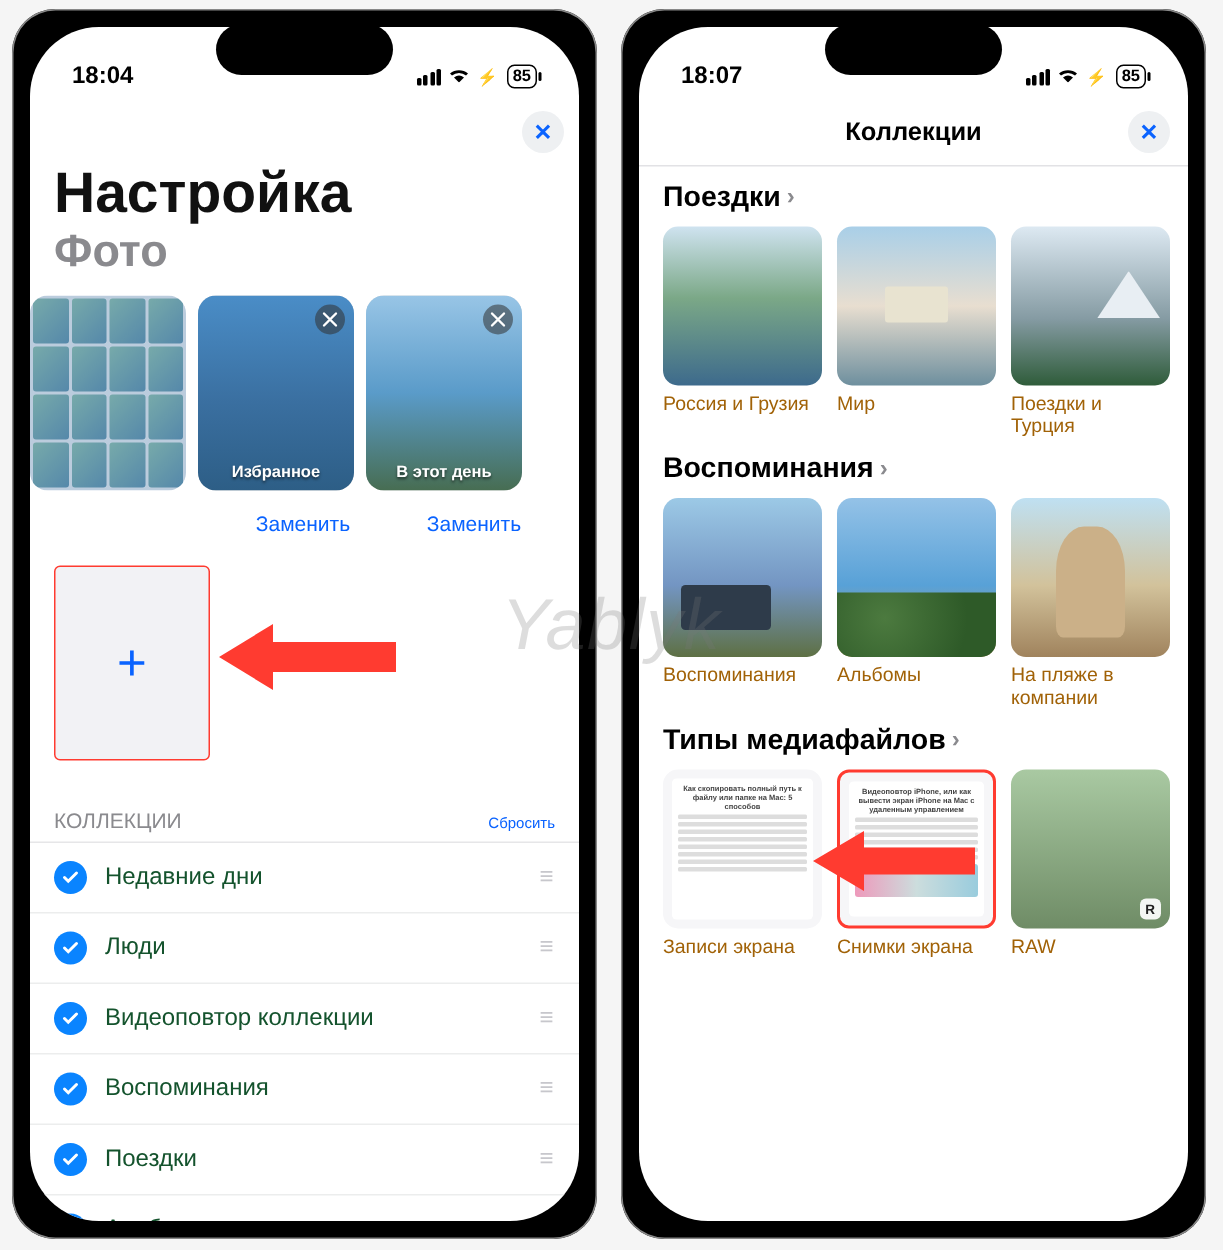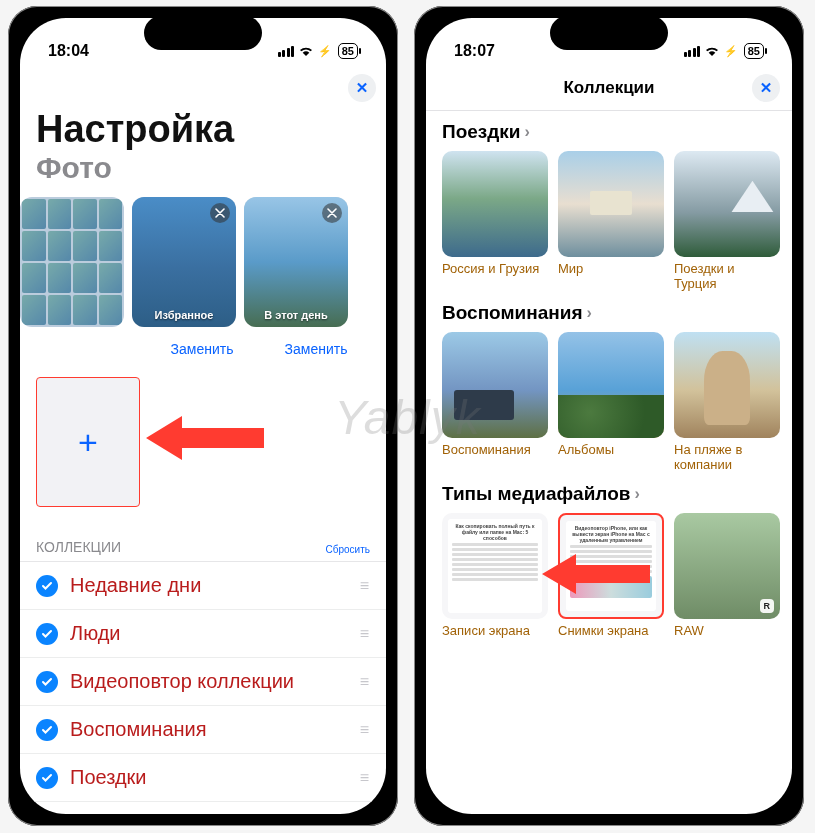--- a/index.html
+++ b/index.html
@@ -128,21 +128,21 @@
   .list-item {
     display:flex; align-items:center; gap:12px;
     padding:12px 16px; border-bottom:1px solid #eceded;
   }
   .check-circle {
     width:22px;height:22px;border-radius:50%;background:#0a84ff;
     display:flex;align-items:center;justify-content:center;flex-shrink:0;
   }
   .check-circle svg{width:12px;height:12px;}
   .handle { margin-left:auto; color:#c7c7cc; letter-spacing:1px; font-size:16px; cursor:grab;}
-  .item-label { font-size:20px; color:#b91c1c; }
+  .item-label { font-size:16px; color:#14532d; }
 
   
   .navbar { display:flex; align-items:center; justify-content:space-between; padding:4px 12px 8px; border-bottom:0.5px solid #e2e2e5;}
   .nav-title { font-size:17px; font-weight:600; }
   .section-h {
     display:flex; align-items:center; gap:4px;
     padding:10px 16px 8px; font-size:19px; font-weight:700; cursor:pointer;
   }
   .section-h .chev { color:#8a8a8e; font-weight:700; font-size:16px;}
   .coll-row { display:flex; gap:10px; padding:0 16px; }

